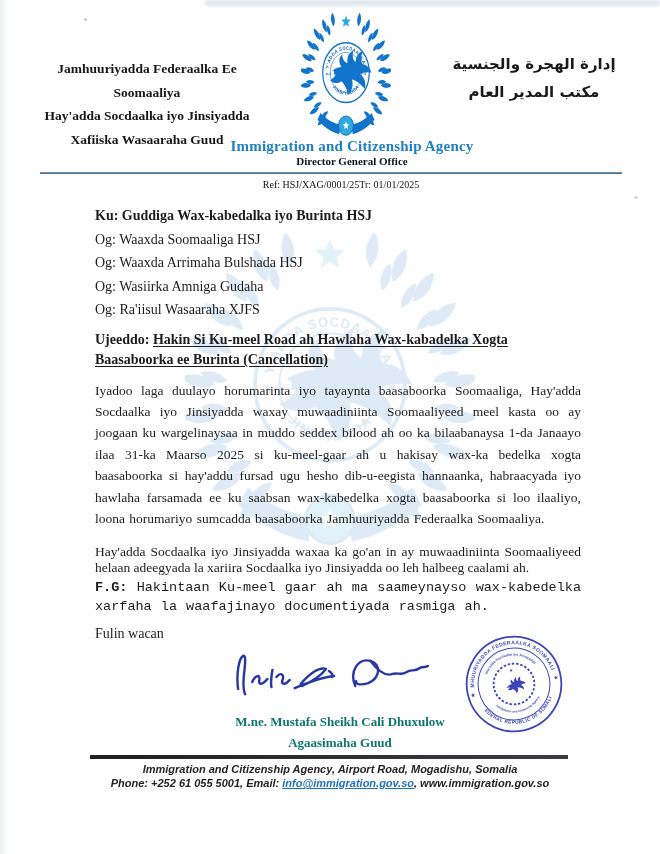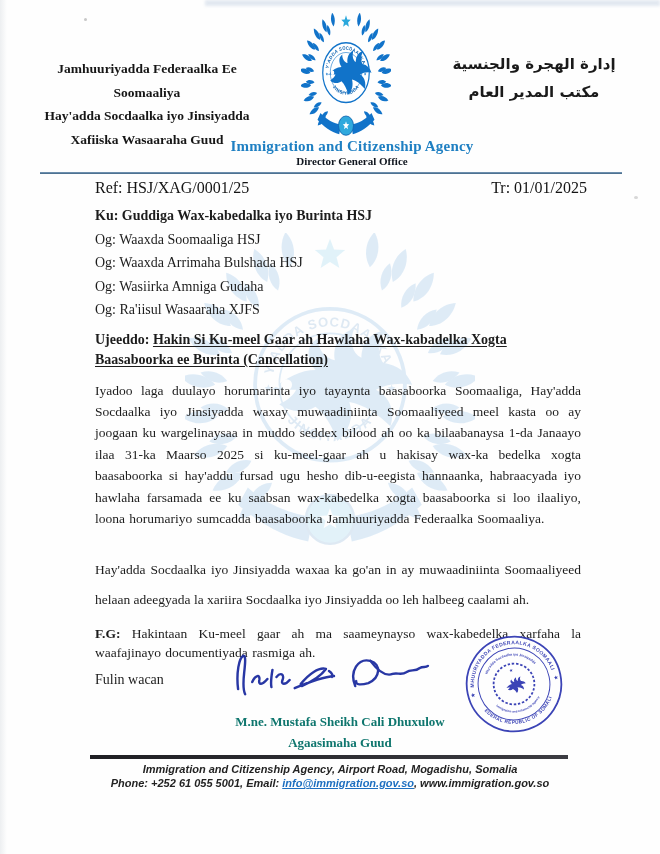--- a/index.html
+++ b/index.html
@@ -18,35 +18,35 @@
             font-weight:bold;font-size:13.5px;line-height:23.5px;color:#161616;}
   .hdr-right{position:absolute;left:424px;top:50px;width:220px;text-align:center;direction:rtl;
              font-family:"DejaVu Sans",sans-serif;font-weight:bold;font-size:15px;line-height:28px;color:#1a1a1a;}
   .logo{position:absolute;left:301px;top:13px;width:90px;height:129px;}
   .agency{position:absolute;left:44px;top:138px;width:616px;text-align:center;
           font-weight:bold;font-size:15px;color:#1e7fc2;letter-spacing:.2px;}
   .office{position:absolute;left:44px;top:155px;width:616px;text-align:center;
           font-weight:bold;font-size:11px;color:#10161f;}
   .rule{position:absolute;left:40px;top:172px;width:582px;height:2px;
         background:linear-gradient(#7b9cba,#3f6484);}
-  .refrow{position:absolute;left:95px;top:179px;width:492px;display:flex;justify-content:space-between;
-          font-size:16px;color:#141414;}
+  .refrow{position:absolute;left:95px;top:179px;width:492px;display:flex;justify-content:center;
+          font-size:10px;color:#141414;}
 
   
   .watermark{position:absolute;left:185px;top:233px;width:290px;height:328px;opacity:.13;pointer-events:none;}
 
   
   .content{position:absolute;left:95px;top:203px;width:486px;}
   .to-line{font-weight:bold;font-size:14px;line-height:25px;}
   .cc-line{font-size:14px;line-height:23.4px;}
   .subject{margin-top:8px;font-weight:bold;font-size:14px;line-height:20.5px;}
   .subject .u{text-decoration:underline;text-underline-offset:2px;}
   .p1{margin-top:9px;font-size:13.5px;line-height:21.4px;text-align:justify;word-spacing:1px;}
-  .p2{margin-top:26px;font-size:13.5px;line-height:30px;text-align:justify;}
-  .fg{margin-top:9px;font-size:13.5px;line-height:19px;text-align:justify;word-spacing:1px;}
+  .p2{margin-top:15px;font-size:13.5px;line-height:16px;text-align:justify;}
+  .fg{margin-top:2px;font-size:13.5px;line-height:19px;text-align:justify;word-spacing:1px;font-family:Liberation Mono, monospace;}
   .fg .b{font-weight:bold;}
   .closing{margin-top:10px;font-size:14px;}
 
   
   .sig{position:absolute;left:228px;top:648px;width:208px;height:54px;}
   .stamp{position:absolute;left:461px;top:631px;width:106px;height:106px;transform:rotate(-12deg);opacity:.92;}
   .signer{position:absolute;left:120px;top:711px;width:440px;text-align:center;
           font-weight:bold;font-size:13px;line-height:21px;color:#0f766e;}
 
   
@@ -163,21 +163,21 @@
 
   <div class="content">
     <div class="to-line">Ku: Guddiga Wax-kabedalka iyo Burinta HSJ</div>
     <div class="cc-line">Og: Waaxda Soomaaliga HSJ</div>
     <div class="cc-line">Og: Waaxda Arrimaha Bulshada HSJ</div>
     <div class="cc-line">Og: Wasiirka Amniga Gudaha</div>
     <div class="cc-line">Og: Ra'iisul Wasaaraha XJFS</div>
 
     <div class="subject">
       <span>Ujeeddo:</span>
-      <span class="u">Hakin Si Ku-meel Gaar ah Hawlaha Wax-kabadelka Xogta Baasaboorka ee Burinta (Cancellation)</span>
+      <span class="u">Hakin Si Ku-meel Road ah Hawlaha Wax-kabadelka Xogta Baasaboorka ee Burinta (Cancellation)</span>
     </div>
 
     <div class="p1">Iyadoo laga duulayo horumarinta iyo tayaynta baasaboorka Soomaaliga, Hay'adda Socdaalka iyo Jinsiyadda waxay muwaadiniinta Soomaaliyeed meel kasta oo ay joogaan ku wargelinaysaa in muddo seddex bilood ah oo ka bilaabanaysa 1-da Janaayo ilaa 31-ka Maarso 2025 si ku-meel-gaar ah u hakisay wax-ka bedelka xogta baasaboorka si hay'addu fursad ugu hesho dib-u-eegista hannaanka, habraacyada iyo hawlaha farsamada ee ku saabsan wax-kabedelka xogta baasaboorka si loo ilaaliyo, loona horumariyo sumcadda baasaboorka Jamhuuriyadda Federaalka Soomaaliya.</div>
     <div class="p2">Hay'adda Socdaalka iyo Jinsiyadda waxaa ka go'an in ay muwaadiniinta Soomaaliyeed helaan adeegyada la xariira Socdaalka iyo Jinsiyadda oo leh halbeeg caalami ah.</div>
 
     <div class="fg">
       <span class="b">F.G:</span>
       <span>Hakintaan Ku-meel gaar ah ma saameynayso wax-kabedelka xarfaha la waafajinayo documentiyada rasmiga ah.</span>
     </div>
 

